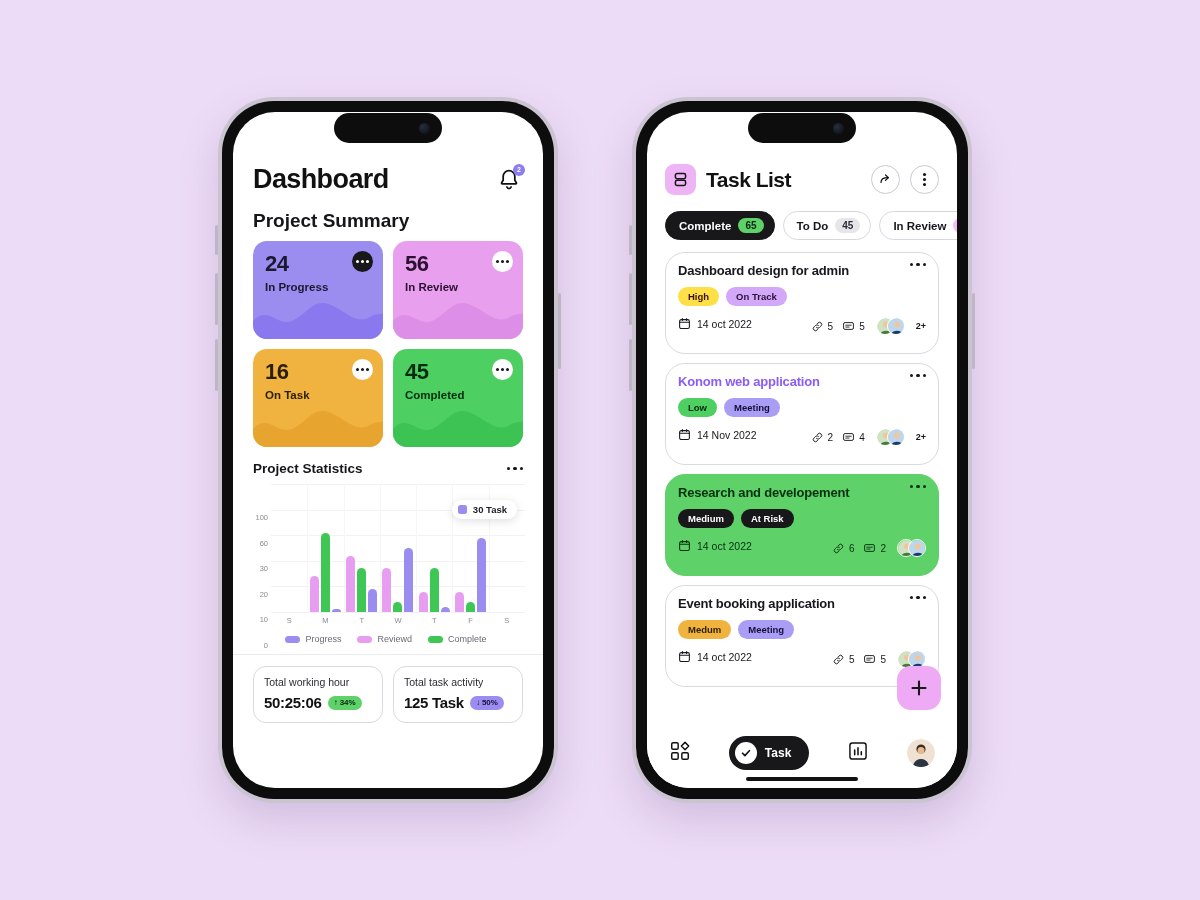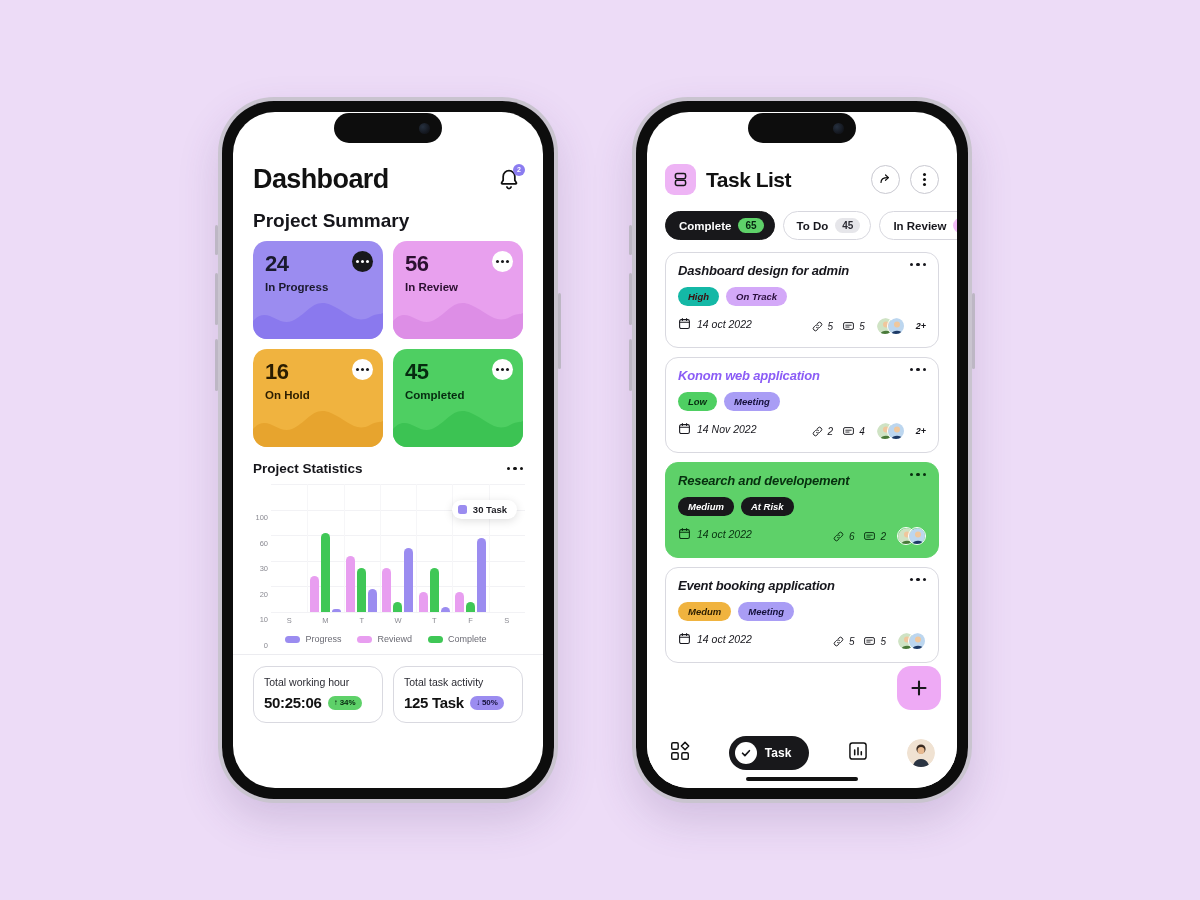--- a/index.html
+++ b/index.html
@@ -157,21 +157,21 @@
   .chips { display: flex; gap: 8px; padding: 16px 0 0 18px; overflow: hidden; }
   .chip {
     display: flex; align-items: center; gap: 7px; border-radius: 18px;
     padding: 6px 10px 6px 13px; font-size: 11.5px; font-weight: 600;
     border: 1.3px solid #d7d7de; background: #fff; color: #17171d; white-space: nowrap; flex-shrink: 0;
   }
   .chip.active { background: #18181b; color: #fff; border-color: #18181b; }
   .chip .cnt { border-radius: 12px; padding: 2px 7px; font-size: 10px; font-weight: 700; }
 
   .cards { padding: 12px 18px 0 18px; display: flex; flex-direction: column; gap: 9px; }
-  .task-card { border: 1.3px solid #d9d9e0; border-radius: 13px; padding: 10px 12px 12px 12px; background: #fff; font-style: italic; }
+  .task-card { border: 1.3px solid #d9d9e0; border-radius: 20px; padding: 10px 12px 18px 12px; background: #fff; }
   .task-card.hl { background: #5ed169; border-color: #5ed169; }
   .tc-top { display: flex; align-items: flex-start; justify-content: space-between; }
   .tc-title { font-size: 13px; font-weight: 600; color: #17171d; letter-spacing: -0.2px; }
   .tc-tags { display: flex; gap: 7px; margin-top: 9px; }
   .tag { font-size: 9.5px; font-weight: 600; border-radius: 12px; padding: 4px 10px; }
   .tc-bot { display: flex; align-items: flex-start; justify-content: space-between; margin-top: 11px; }
   .tc-date { display: flex; align-items: center; gap: 6px; font-size: 10.5px; color: #2b2b33; }
   .tc-meta { display: flex; align-items: center; gap: 9px; }
   .meta-i { display: flex; align-items: center; gap: 4px; font-size: 10px; color: #2b2b33; }
   .avs { display: flex; align-items: center; margin-left: 2px; }
@@ -255,21 +255,21 @@
               <i style="background:#18181b"></i>
               <i style="background:#18181b"></i>
               <i style="background:#18181b"></i>
             </div>
           </div>
           <div class="sum-card" style="background: rgb(240, 179, 63);">
             <svg class="wave" viewBox="0 0 160 48" preserveAspectRatio="none">
               <path d="M0,30 C18,14 30,36 48,30 C66,24 74,6 96,14 C116,21 126,34 144,26 C152,22 156,24 160,22 L160,48 L0,48 Z" fill="#e7a42e"></path>
             </svg>
             <div class="sum-num" style="color:#2b1d00">16</div>
-            <div class="sum-lbl" style="color:#2b1d00">On Hold</div>
+            <div class="sum-lbl" style="color:#2b1d00">On Task</div>
             <div class="sum-dots" style="background:#ffffff">
               <i style="background:#18181b"></i>
               <i style="background:#18181b"></i>
               <i style="background:#18181b"></i>
             </div>
           </div>
           <div class="sum-card" style="background: rgb(78, 207, 98);">
             <svg class="wave" viewBox="0 0 160 48" preserveAspectRatio="none">
               <path d="M0,30 C18,14 30,36 48,30 C66,24 74,6 96,14 C116,21 126,34 144,26 C152,22 156,24 160,22 L160,48 L0,48 Z" fill="#3cc353"></path>
             </svg>
@@ -451,21 +451,21 @@
           <div class="task-card">
             <div class="tc-top">
               <div class="tc-title" style="color:#17171d">Dashboard design for admin</div>
               <div class="dots-h">
                 <i style="background:#17171d"></i>
                 <i style="background:#17171d"></i>
                 <i style="background:#17171d"></i>
               </div>
             </div>
             <div class="tc-tags">
-              <div class="tag" style="background:#14b8a6;color:#3d0f0f">High</div>
+              <div class="tag" style="background:#fde047;color:#3d0f0f">High</div>
               <div class="tag" style="background:#d3a8f8;color:#2a0f3d">On Track</div>
             </div>
             <div class="tc-bot">
               <div class="tc-date" style="color:#17171d"><svg width="13" height="13" viewBox="0 0 16 16" fill="none">
                   <rect x="2" y="3.2" width="12" height="11" rx="2" stroke="#17171d" stroke-width="1.3"></rect>
                   <path d="M2 6.4h12M5.4 1.8v2.6M10.6 1.8v2.6" stroke="#17171d" stroke-width="1.3" stroke-linecap="round"></path>
                 </svg>14 oct 2022</div>
               <div class="tc-meta">
                 <div class="meta-i" style="color:#17171d"><svg width="13" height="13" viewBox="0 0 18 18" fill="none">
                     <path d="M7.6 10.4a3 3 0 0 0 4.2 0l1.8-1.8a3 3 0 1 0-4.2-4.2l-.9.9" stroke="#17171d" stroke-width="1.3" stroke-linecap="round"></path>

